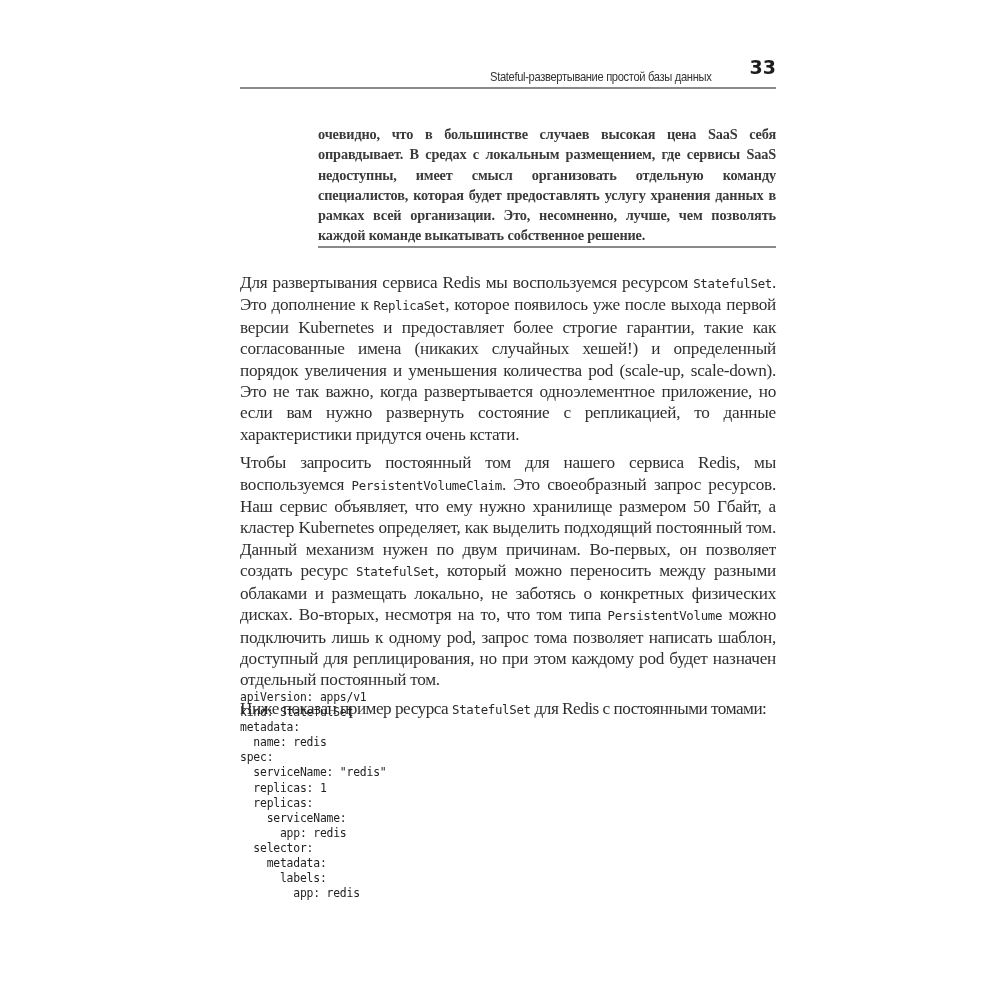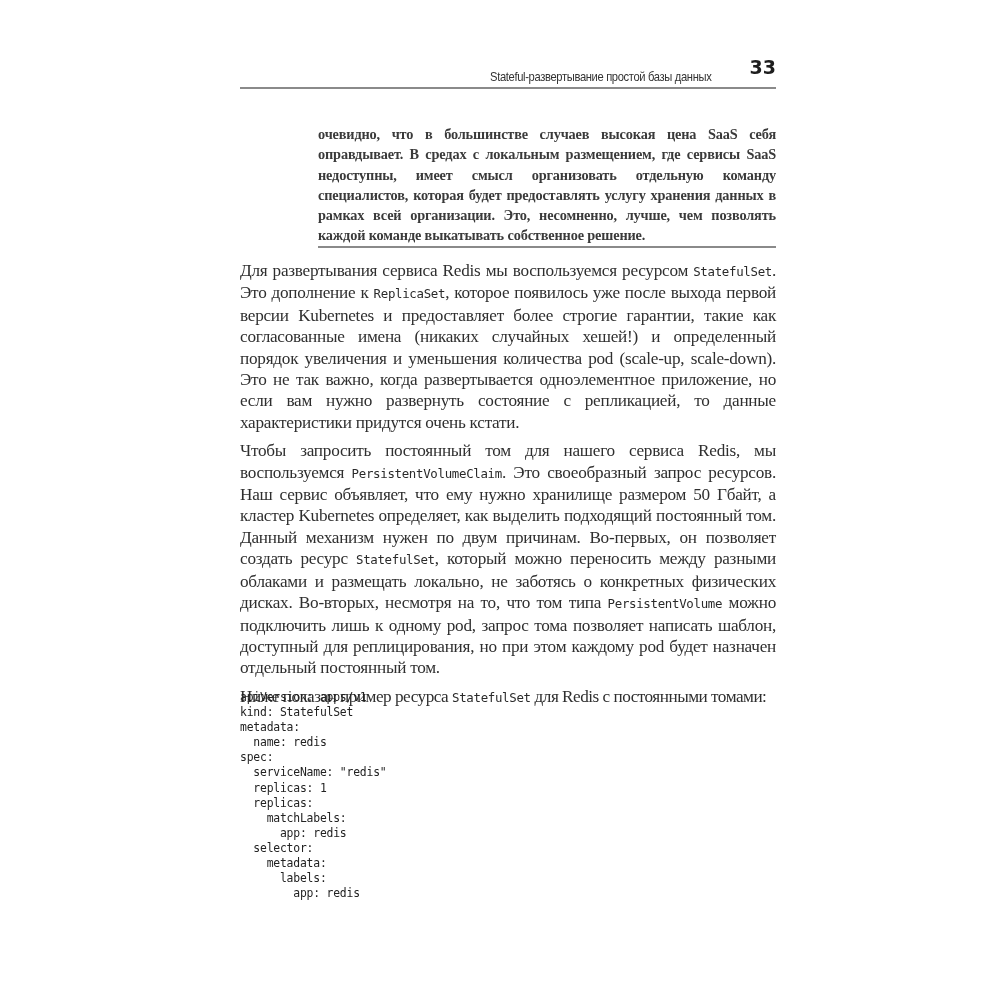--- a/index.html
+++ b/index.html
@@ -71,21 +71,21 @@
       position: absolute;
       left: 318px;
       top: 246px;
       width: 458px;
       height: 2px;
       background: #8a8a8a;
     }
     .body-text {
       position: absolute;
       left: 240px;
-      top: 260px;
+      top: 272px;
       width: 536px;
     }
     .body-text p {
       margin: 0 0 7px 0;
       font-family: "Liberation Serif", serif;
       font-size: 17.2px;
       line-height: 21.4px;
       text-align: justify;
       color: #2f2f2f;
       letter-spacing: -0.25px;
@@ -128,13 +128,13 @@
   <p>очевидно, что в большинстве случаев высокая цена SaaS себя оправдывает. В средах с локальным размещением, где сервисы SaaS недоступны, имеет смысл организовать отдельную команду специалистов, которая будет предоставлять услугу хранения данных в рамках всей организации. Это, несомненно, лучше, чем позволять каждой команде выкатывать собственное решение.</p>
 </div>
 <div class="note-rule"></div>
 
 <div class="body-text">
   <p><span>Для развертывания сервиса Redis мы воспользуемся ресурсом </span><code class="inline">StatefulSet</code><span>. Это дополнение к </span><code class="inline">ReplicaSet</code><span>, которое появилось уже после выхода первой версии Kubernetes и предоставляет более строгие гарантии, такие как согласованные имена (никаких случайных хешей!) и определенный порядок увеличения и уменьшения количества pod (scale-up, scale-down). Это не так важно, когда развертывается одноэлементное приложение, но если вам нужно развернуть состояние с репликацией, то данные характеристики придутся очень кстати.</span></p>
   <p><span>Чтобы запросить постоянный том для нашего сервиса Redis, мы воспользуемся </span><code class="inline">PersistentVolumeClaim</code><span>. Это своеобразный запрос ресурсов. Наш сервис объявляет, что ему нужно хранилище размером 50 Гбайт, а кластер Kubernetes определяет, как выделить подходящий постоянный том. Данный механизм нужен по двум причинам. Во-первых, он позволяет создать ресурс </span><code class="inline">StatefulSet</code><span>, который можно переносить между разными облаками и размещать локально, не заботясь о конкретных физических дисках. Во-вторых, несмотря на то, что том типа </span><code class="inline">PersistentVolume</code><span> можно подключить лишь к одному pod, запрос тома позволяет написать шаблон, доступный для реплицирования, но при этом каждому pod будет назначен отдельный постоянный том.</span></p>
   <p class="intro"><span>Ниже показан пример ресурса </span><code class="inline">StatefulSet</code><span> для Redis с постоянными томами:</span></p>
 </div>
 
-<pre class="code-block"><div>apiVersion: apps/v1</div><div>kind: StatefulSet</div><div>metadata:</div><div>  name: redis</div><div>spec:</div><div>  serviceName: "redis"</div><div>  replicas: 1</div><div>  replicas:</div><div>    matchLabels:</div><div>      app: redis</div><div>  selector:</div><div>    metadata:</div><div>      labels:</div><div>        app: redis</div></pre>
+<pre class="code-block"><div>apiVersion: apps/v1</div><div>kind: StatefulSet</div><div>metadata:</div><div>  name: redis</div><div>spec:</div><div>  serviceName: "redis"</div><div>  replicas: 1</div><div>  replicas:</div><div>    serviceName:</div><div>      app: redis</div><div>  selector:</div><div>    metadata:</div><div>      labels:</div><div>        app: redis</div></pre>
 
 </body></html>

